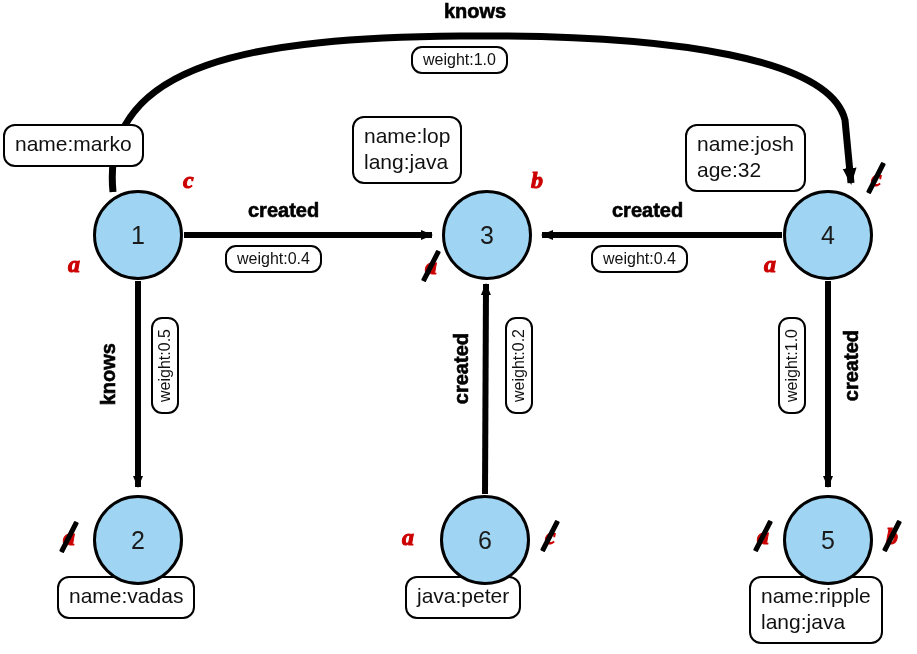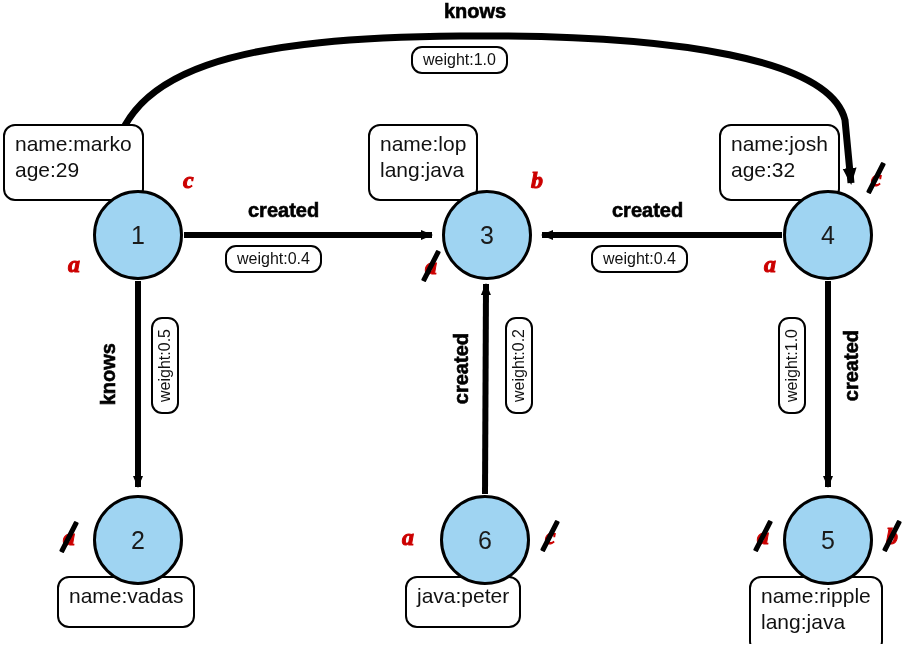--- a/index.html
+++ b/index.html
@@ -12,21 +12,21 @@
     position:absolute;width:90px;height:90px;border-radius:50%;
     background:#9fd4f2;border:3px solid #000;
     display:flex;align-items:center;justify-content:center;
     font-size:25px;color:#1a1a1a;box-sizing:border-box;
     font-family:"Liberation Sans",sans-serif;
   }
 
   
   .propbox{
     position:absolute;background:#fff;border:2.5px solid #000;border-radius:12px;
-    padding:5px 10px 17px 10px;box-sizing:border-box;
+    padding:5px 10px 8px 10px;box-sizing:border-box;
     font-size:21px;line-height:1.22;color:#111;white-space:nowrap;
   }
   .propbox div{padding:0;margin:0;}
 
   
   .wbox{
     position:absolute;background:#fff;border:2.5px solid #000;border-radius:11px;
     padding:3px 10px;box-sizing:border-box;font-size:16px;color:#111;white-space:nowrap;
   }
   .wbox.vert{
@@ -93,30 +93,29 @@
 
   <div class="wbox" style="left:411px;top:46px;">weight:1.0</div>
   <div class="wbox" style="left:225px;top:245px;">weight:0.4</div>
   <div class="wbox" style="left:591px;top:245px;">weight:0.4</div>
   <div class="wbox vert" style="left:151px;top:317px;">weight:0.5</div>
   <div class="wbox vert" style="left:505px;top:317px;">weight:0.2</div>
   <div class="wbox vert" style="left:778px;top:317px;">weight:1.0</div>
 
   <div class="propbox" style="left:3px;top:124px;">
     <div>name:marko</div>
-    <div>age:29</div>
   </div>
   <div class="propbox" style="left:57px;top:576px;">
     <div>name:vadas</div>
   </div>
-  <div class="propbox" style="left:352px;top:124px;margin-left:16px;">
+  <div class="propbox" style="left:352px;top:116px;">
     <div>name:lop</div>
     <div>lang:java</div>
   </div>
-  <div class="propbox" style="left:719px;top:124px;">
+  <div class="propbox" style="left:685px;top:124px;">
     <div>name:josh</div>
     <div>age:32</div>
   </div>
   <div class="propbox" style="left:749px;top:576px;">
     <div>name:ripple</div>
     <div>lang:java</div>
   </div>
   <div class="propbox" style="left:405px;top:576px;">
     <div>java:peter</div>
   </div>

